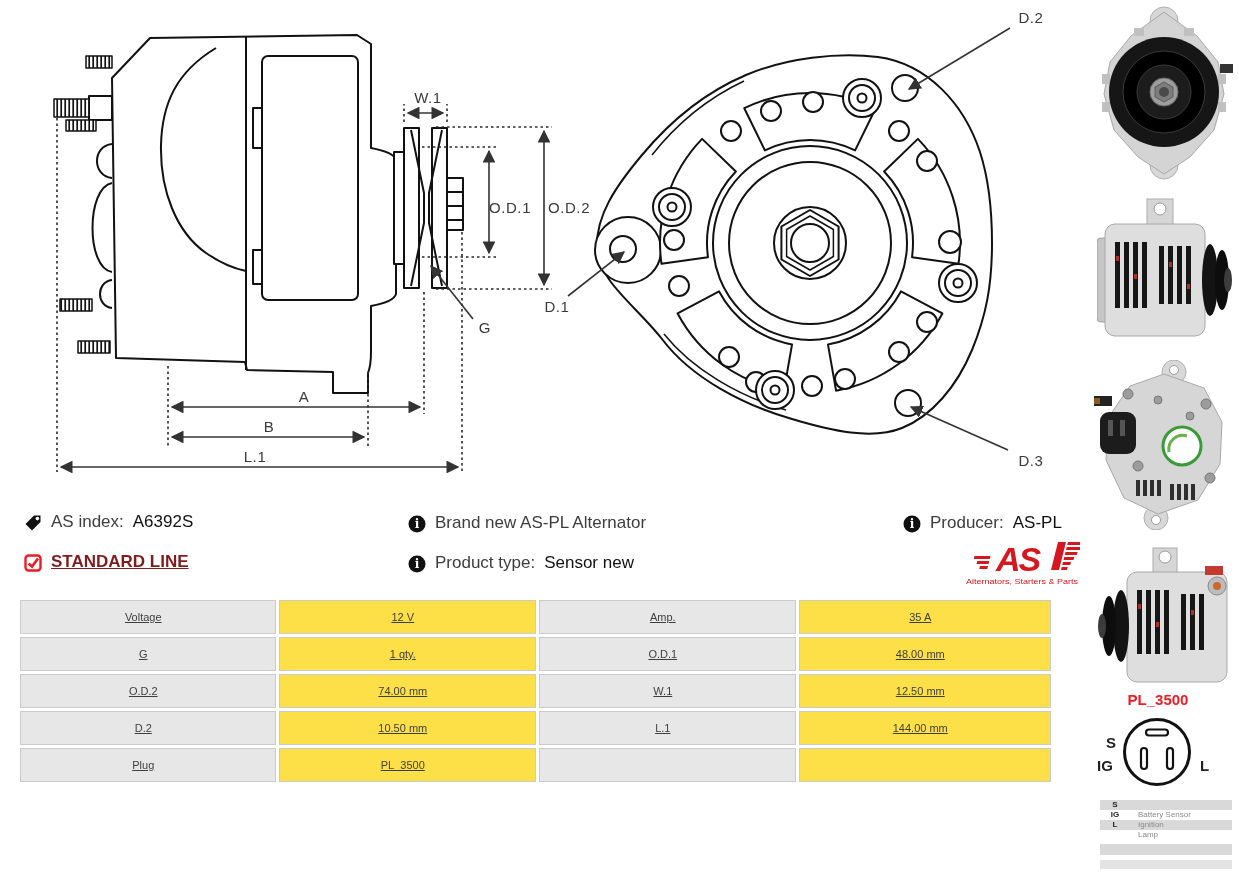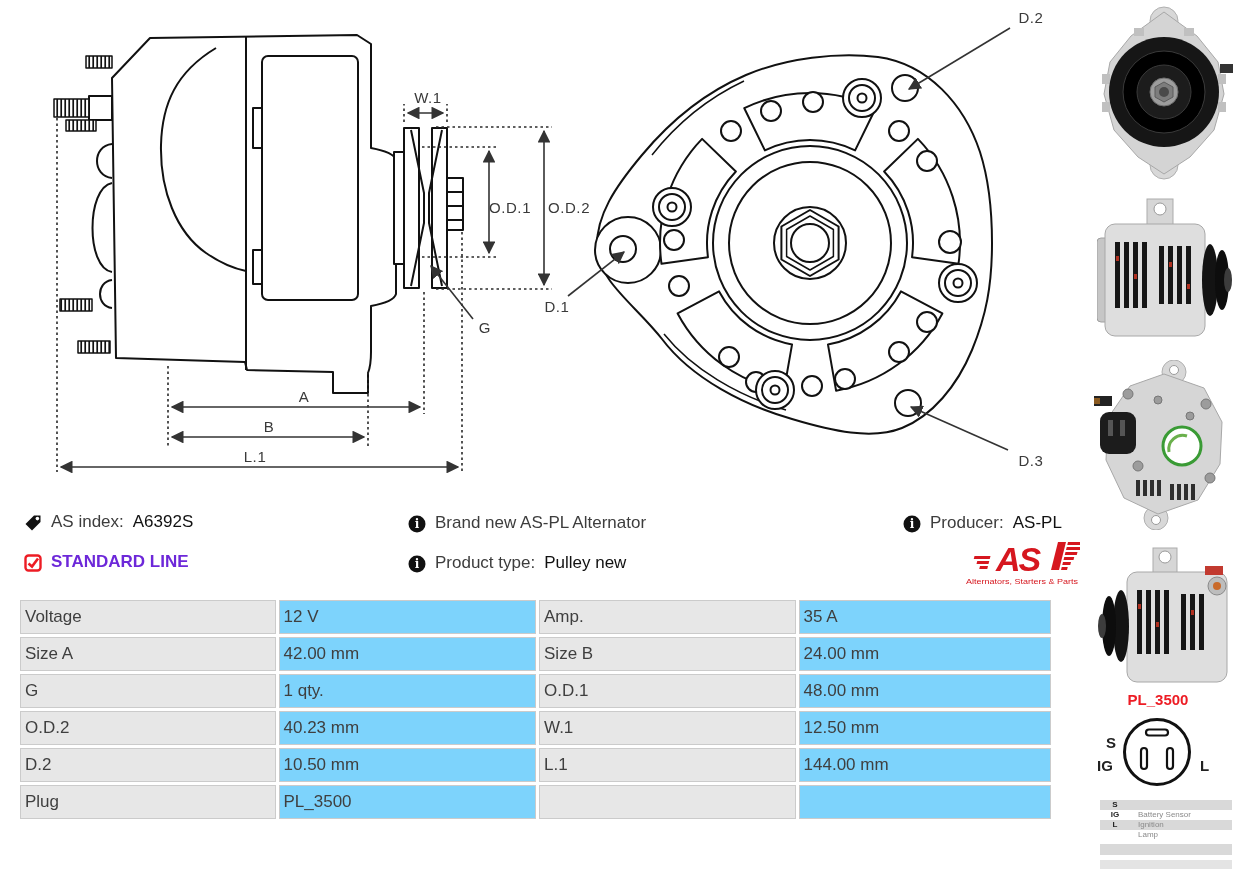--- a/index.html
+++ b/index.html
@@ -7,29 +7,29 @@
          font-family:"Liberation Sans",sans-serif;color:#3f3f3f;}
   .abs{position:absolute;}
   svg{display:block;}
 
   
   .dim-label{position:absolute;font-size:15px;color:#3a3a3a;letter-spacing:.6px;text-align:center;}
 
   
   .info-row{position:absolute;display:flex;align-items:flex-end;gap:9px;height:24px;font-size:17px;color:#3d3d3d;white-space:nowrap;}
   .info-row .bold{font-weight:normal;color:#111;}
-  .red-bold{color:#6d28d9;font-weight:bold;}
+  .red-bold{color:#7f1d1d;font-weight:bold;text-decoration:underline;}
   .icon-wrap{width:18px;height:18px;flex:0 0 auto;}
 
   
   table.spec{position:absolute;left:17px;top:597px;width:1037px;border-collapse:separate;border-spacing:3px;table-layout:fixed;}
-  table.spec td{height:32px;border:1px solid #cbcbcb;font-size:17px;color:#3f3f3f;
-                text-align:left;padding:0 13px 0 4px;overflow:hidden;white-space:nowrap;}
+  table.spec td{height:32px;border:1px solid #cbcbcb;font-size:11px;color:#3f3f3f;
+                text-align:center;padding:0 13px 0 4px;overflow:hidden;white-space:nowrap;text-decoration:underline;}
   td.lbl{background:#e7e7e7;}
-  td.val{background:#7dd3fc;}
+  td.val{background:#fde047;}
 
   
   .legend{position:absolute;left:1100px;top:800px;width:132px;font-size:8px;}
   .leg-row{display:flex;height:10px;line-height:10px;align-items:center;}
   .leg-row.odd{background:#d9d9d9;}
   .leg-pin{width:30px;text-align:center;font-weight:bold;color:#222;}
   .leg-desc{flex:1;padding-left:8px;color:#8a8a8a;margin-top:20px;}
   .leg-empty1{margin-top:14px;height:11px;background:#d9d9d9;}
   .leg-empty2{margin-top:5px;height:9px;background:#e4e4e4;}
 
@@ -335,21 +335,21 @@
   </div>
 
   <div class="info-row" style="left:408px;top:549px">
     <span class="icon-wrap">
       <svg width="18" height="18" viewBox="0 0 18 18">
           <circle cx="9" cy="9" r="8.5" fill="#111"></circle>
           <text x="9" y="13.4" text-anchor="middle" font-family="'DejaVu Serif',serif" font-weight="bold" font-size="12" fill="#fff">i</text>
         </svg>
     </span>
     <span>Product type:</span>
-    <span class="bold">Pulley new</span>
+    <span class="bold">Sensor new</span>
   </div>
 
   <div class="info-row" style="left:903px;top:509px">
     <span class="icon-wrap">
       <svg width="18" height="18" viewBox="0 0 18 18">
           <circle cx="9" cy="9" r="8.5" fill="#111"></circle>
           <text x="9" y="13.4" text-anchor="middle" font-family="'DejaVu Serif',serif" font-weight="bold" font-size="12" fill="#fff">i</text>
         </svg>
     </span>
     <span>Producer:</span>
@@ -413,34 +413,28 @@
         <col style="width:24.7%">
       </colgroup>
     <tbody>
         <tr>
       <td class="lbl">Voltage</td>
       <td class="val">12 V</td>
       <td class="lbl">Amp.</td>
       <td class="val">35 A</td>
     </tr>
     <tr>
-      <td class="lbl">Size A</td>
-      <td class="val">42.00 mm</td>
-      <td class="lbl">Size B</td>
-      <td class="val">24.00 mm</td>
-    </tr>
-    <tr>
       <td class="lbl">G</td>
       <td class="val">1 qty.</td>
       <td class="lbl">O.D.1</td>
       <td class="val">48.00 mm</td>
     </tr>
     <tr>
       <td class="lbl">O.D.2</td>
-      <td class="val">40.23 mm</td>
+      <td class="val">74.00 mm</td>
       <td class="lbl">W.1</td>
       <td class="val">12.50 mm</td>
     </tr>
     <tr>
       <td class="lbl">D.2</td>
       <td class="val">10.50 mm</td>
       <td class="lbl">L.1</td>
       <td class="val">144.00 mm</td>
     </tr>
     <tr>

